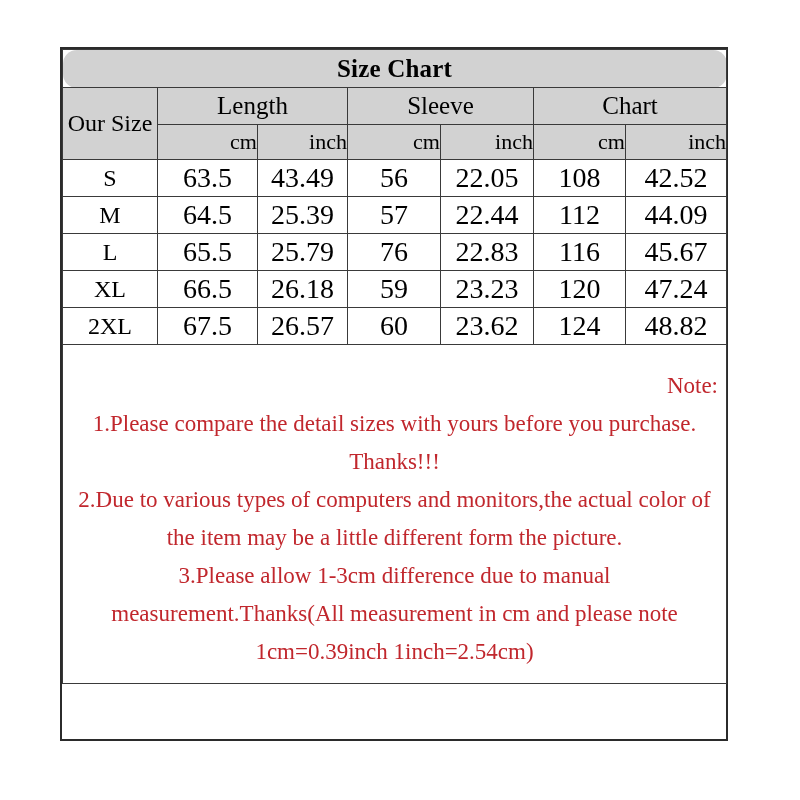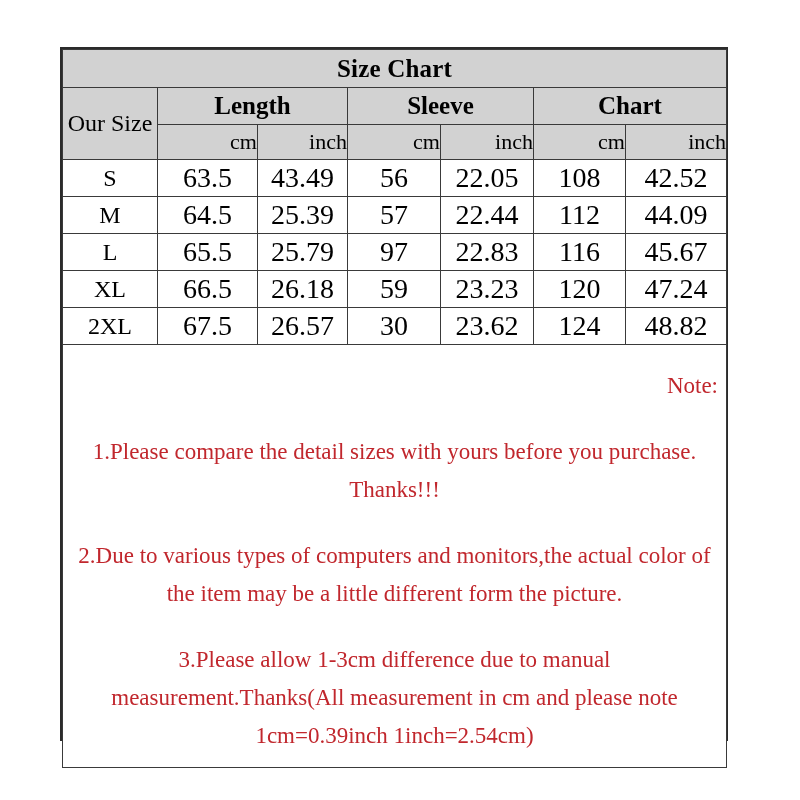--- a/index.html
+++ b/index.html
@@ -48,29 +48,30 @@
   
   .title-cell {
     background: #d2d2d2;
     height: 38px;
     text-align: center;
     vertical-align: middle;
     font-weight: bold;
     font-size: 25px;
     color: #000000;
     letter-spacing: 0.2px;
+    border-radius: 14px;
   }
 
   
   .group-cell {
     background: #d2d2d2;
     height: 37px;
     text-align: center;
     vertical-align: middle;
-    font-weight: bold;
+    font-weight: normal;
     font-size: 25px;
     color: #000000;
   }
 
   .oursize-cell {
     background: #d2d2d2;
     text-align: center;
     vertical-align: middle;
     font-weight: normal;
     font-size: 24px;
@@ -123,21 +124,20 @@
   }
 
   .note-heading {
     display: block;
     text-align: right;
   }
 
   .note-para {
     display: block;
     text-align: center;
-    margin-top: 28px;
   }
 </style>
 </head>
 <body>
 
 <div id="page">
   <div class="chart-frame">
     <table class="size-table">
       <colgroup>
         <col style="width:95px">
@@ -187,41 +187,41 @@
           <td class="data-cell">57</td>
           <td class="data-cell">22.44</td>
           <td class="data-cell">112</td>
           <td class="data-cell">44.09</td>
         </tr>
 
         <tr>
           <td class="data-cell size-label">L</td>
           <td class="data-cell">65.5</td>
           <td class="data-cell">25.79</td>
-          <td class="data-cell">97</td>
+          <td class="data-cell">76</td>
           <td class="data-cell">22.83</td>
           <td class="data-cell">116</td>
           <td class="data-cell">45.67</td>
         </tr>
 
         <tr>
           <td class="data-cell size-label">XL</td>
           <td class="data-cell">66.5</td>
           <td class="data-cell">26.18</td>
           <td class="data-cell">59</td>
           <td class="data-cell">23.23</td>
           <td class="data-cell">120</td>
           <td class="data-cell">47.24</td>
         </tr>
 
         <tr>
           <td class="data-cell size-label">2XL</td>
           <td class="data-cell">67.5</td>
           <td class="data-cell">26.57</td>
-          <td class="data-cell">30</td>
+          <td class="data-cell">60</td>
           <td class="data-cell">23.62</td>
           <td class="data-cell">124</td>
           <td class="data-cell">48.82</td>
         </tr>
 
         <tr>
           <td class="note-cell" colspan="7">
             <div class="note-box">
               <span class="note-heading">Note:</span>
               <span class="note-para">1.Please compare the detail sizes with yours before you purchase. Thanks!!!</span>

